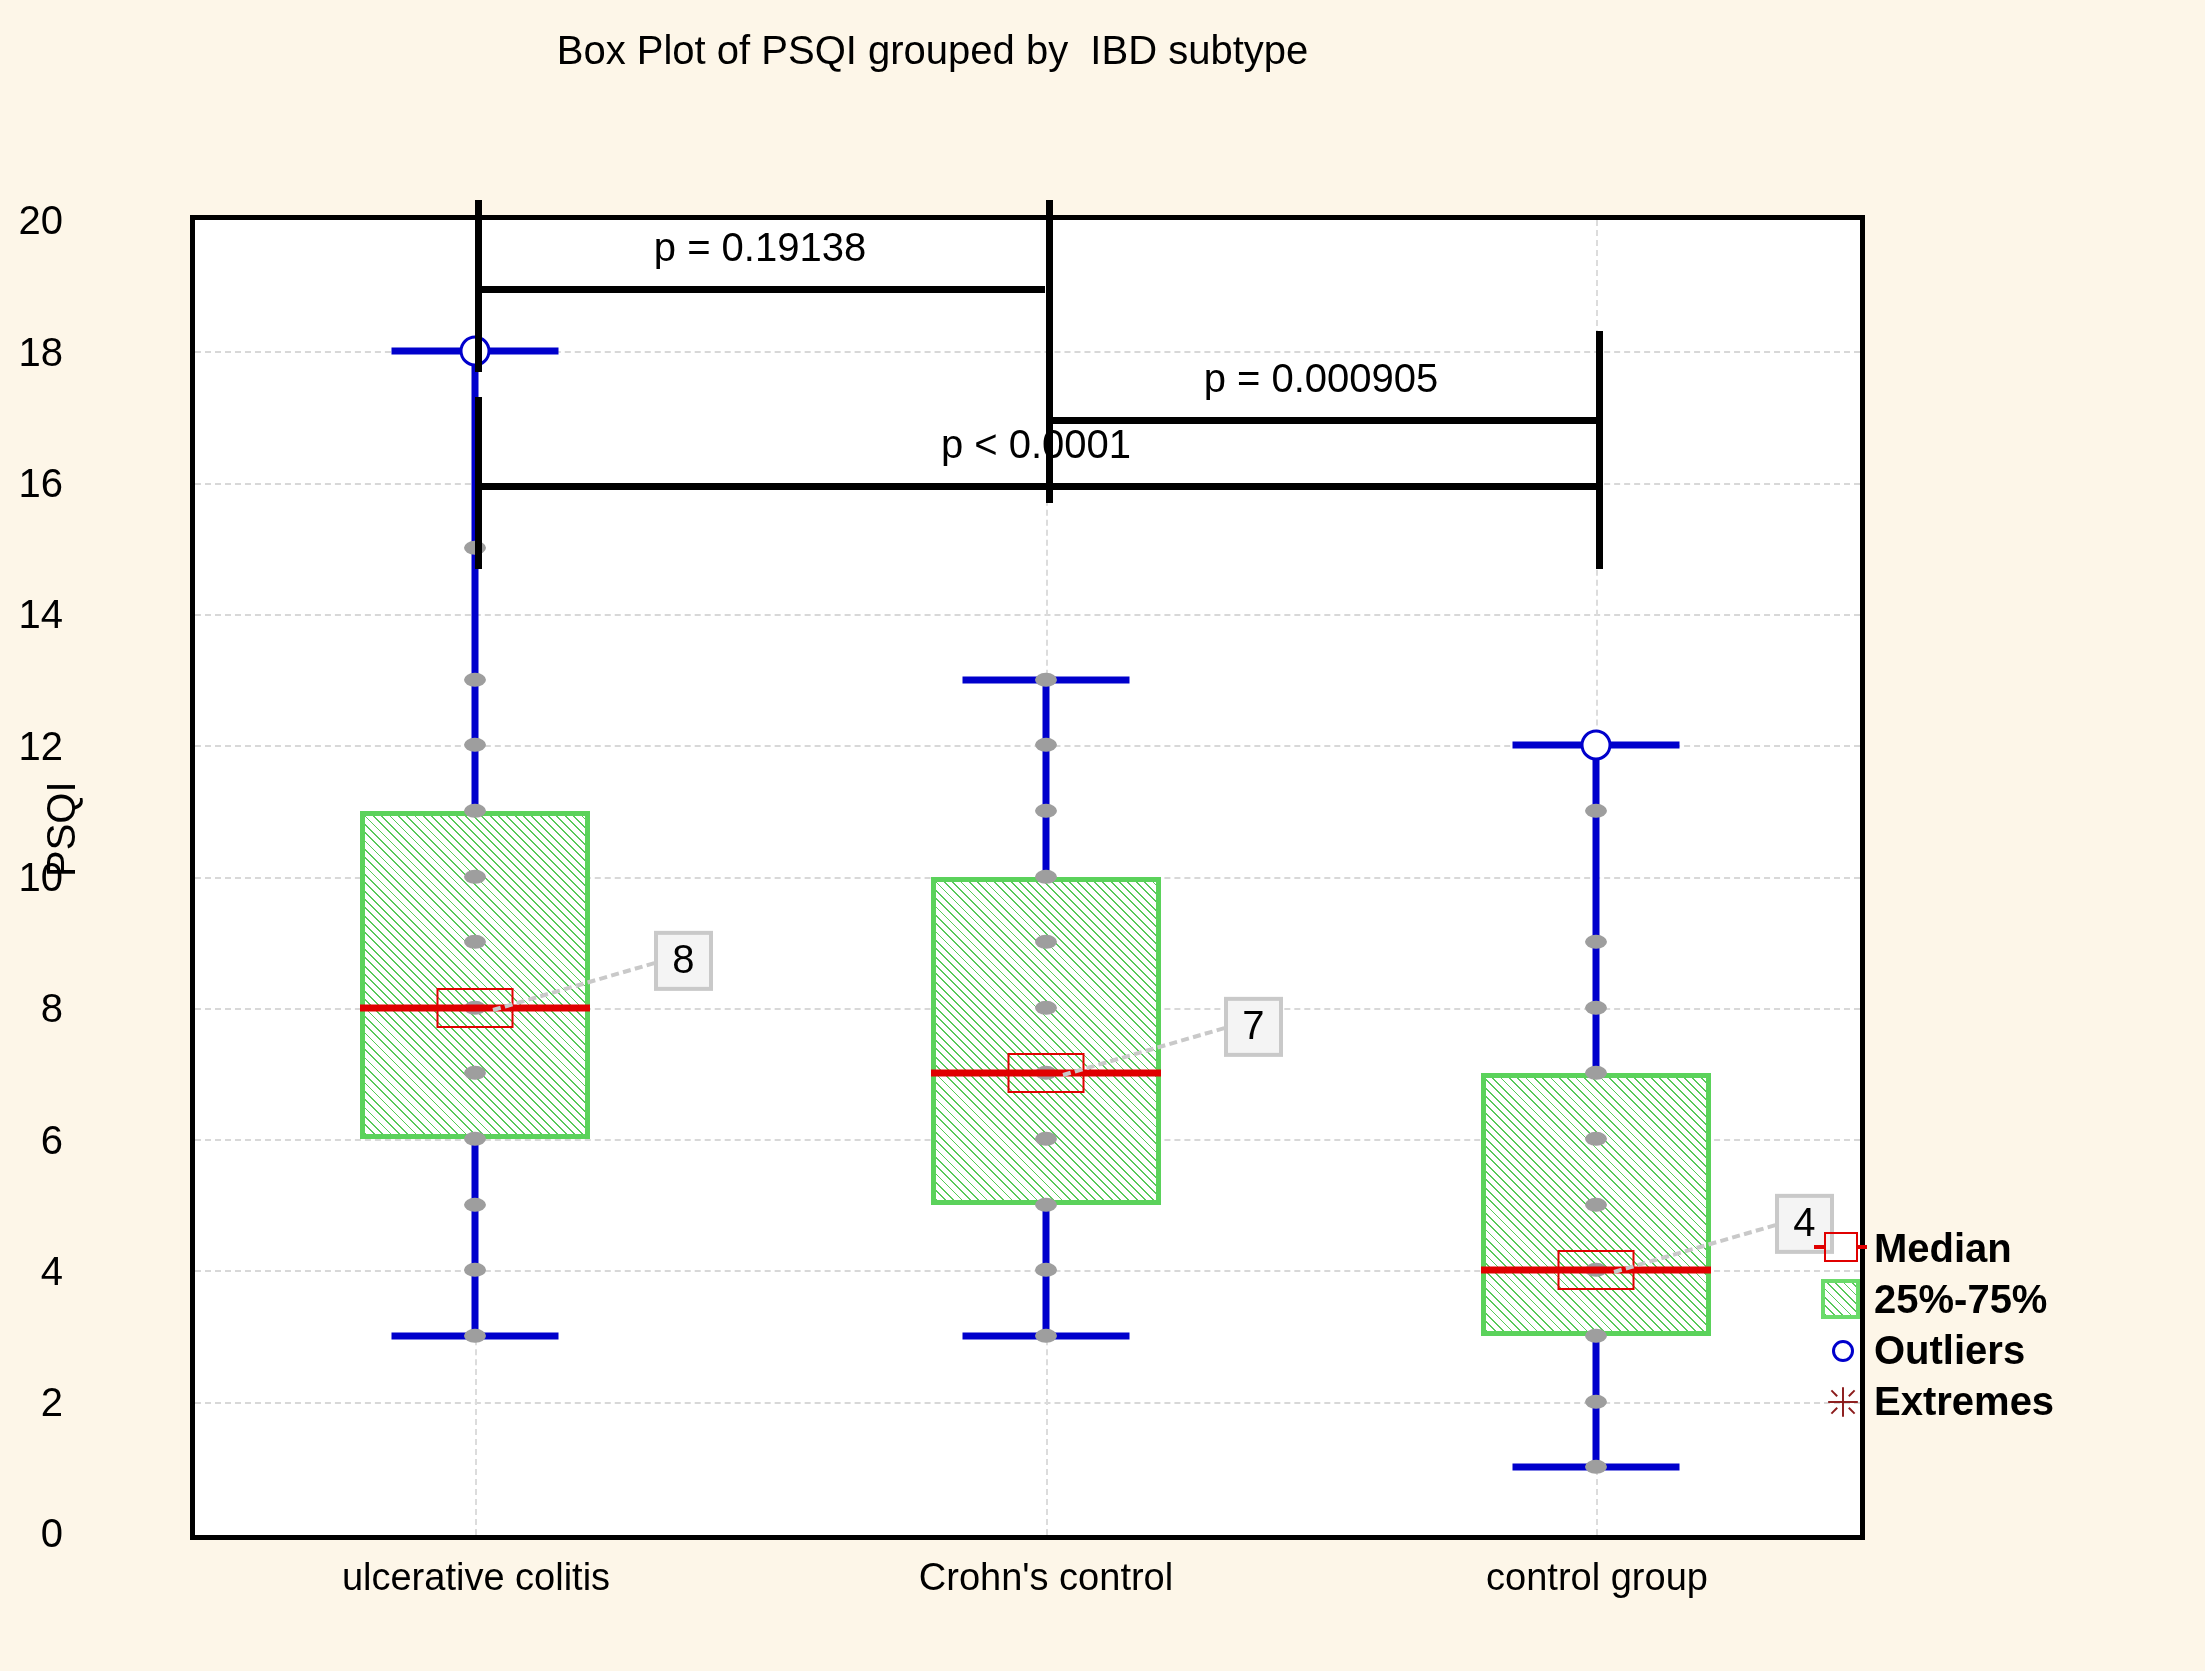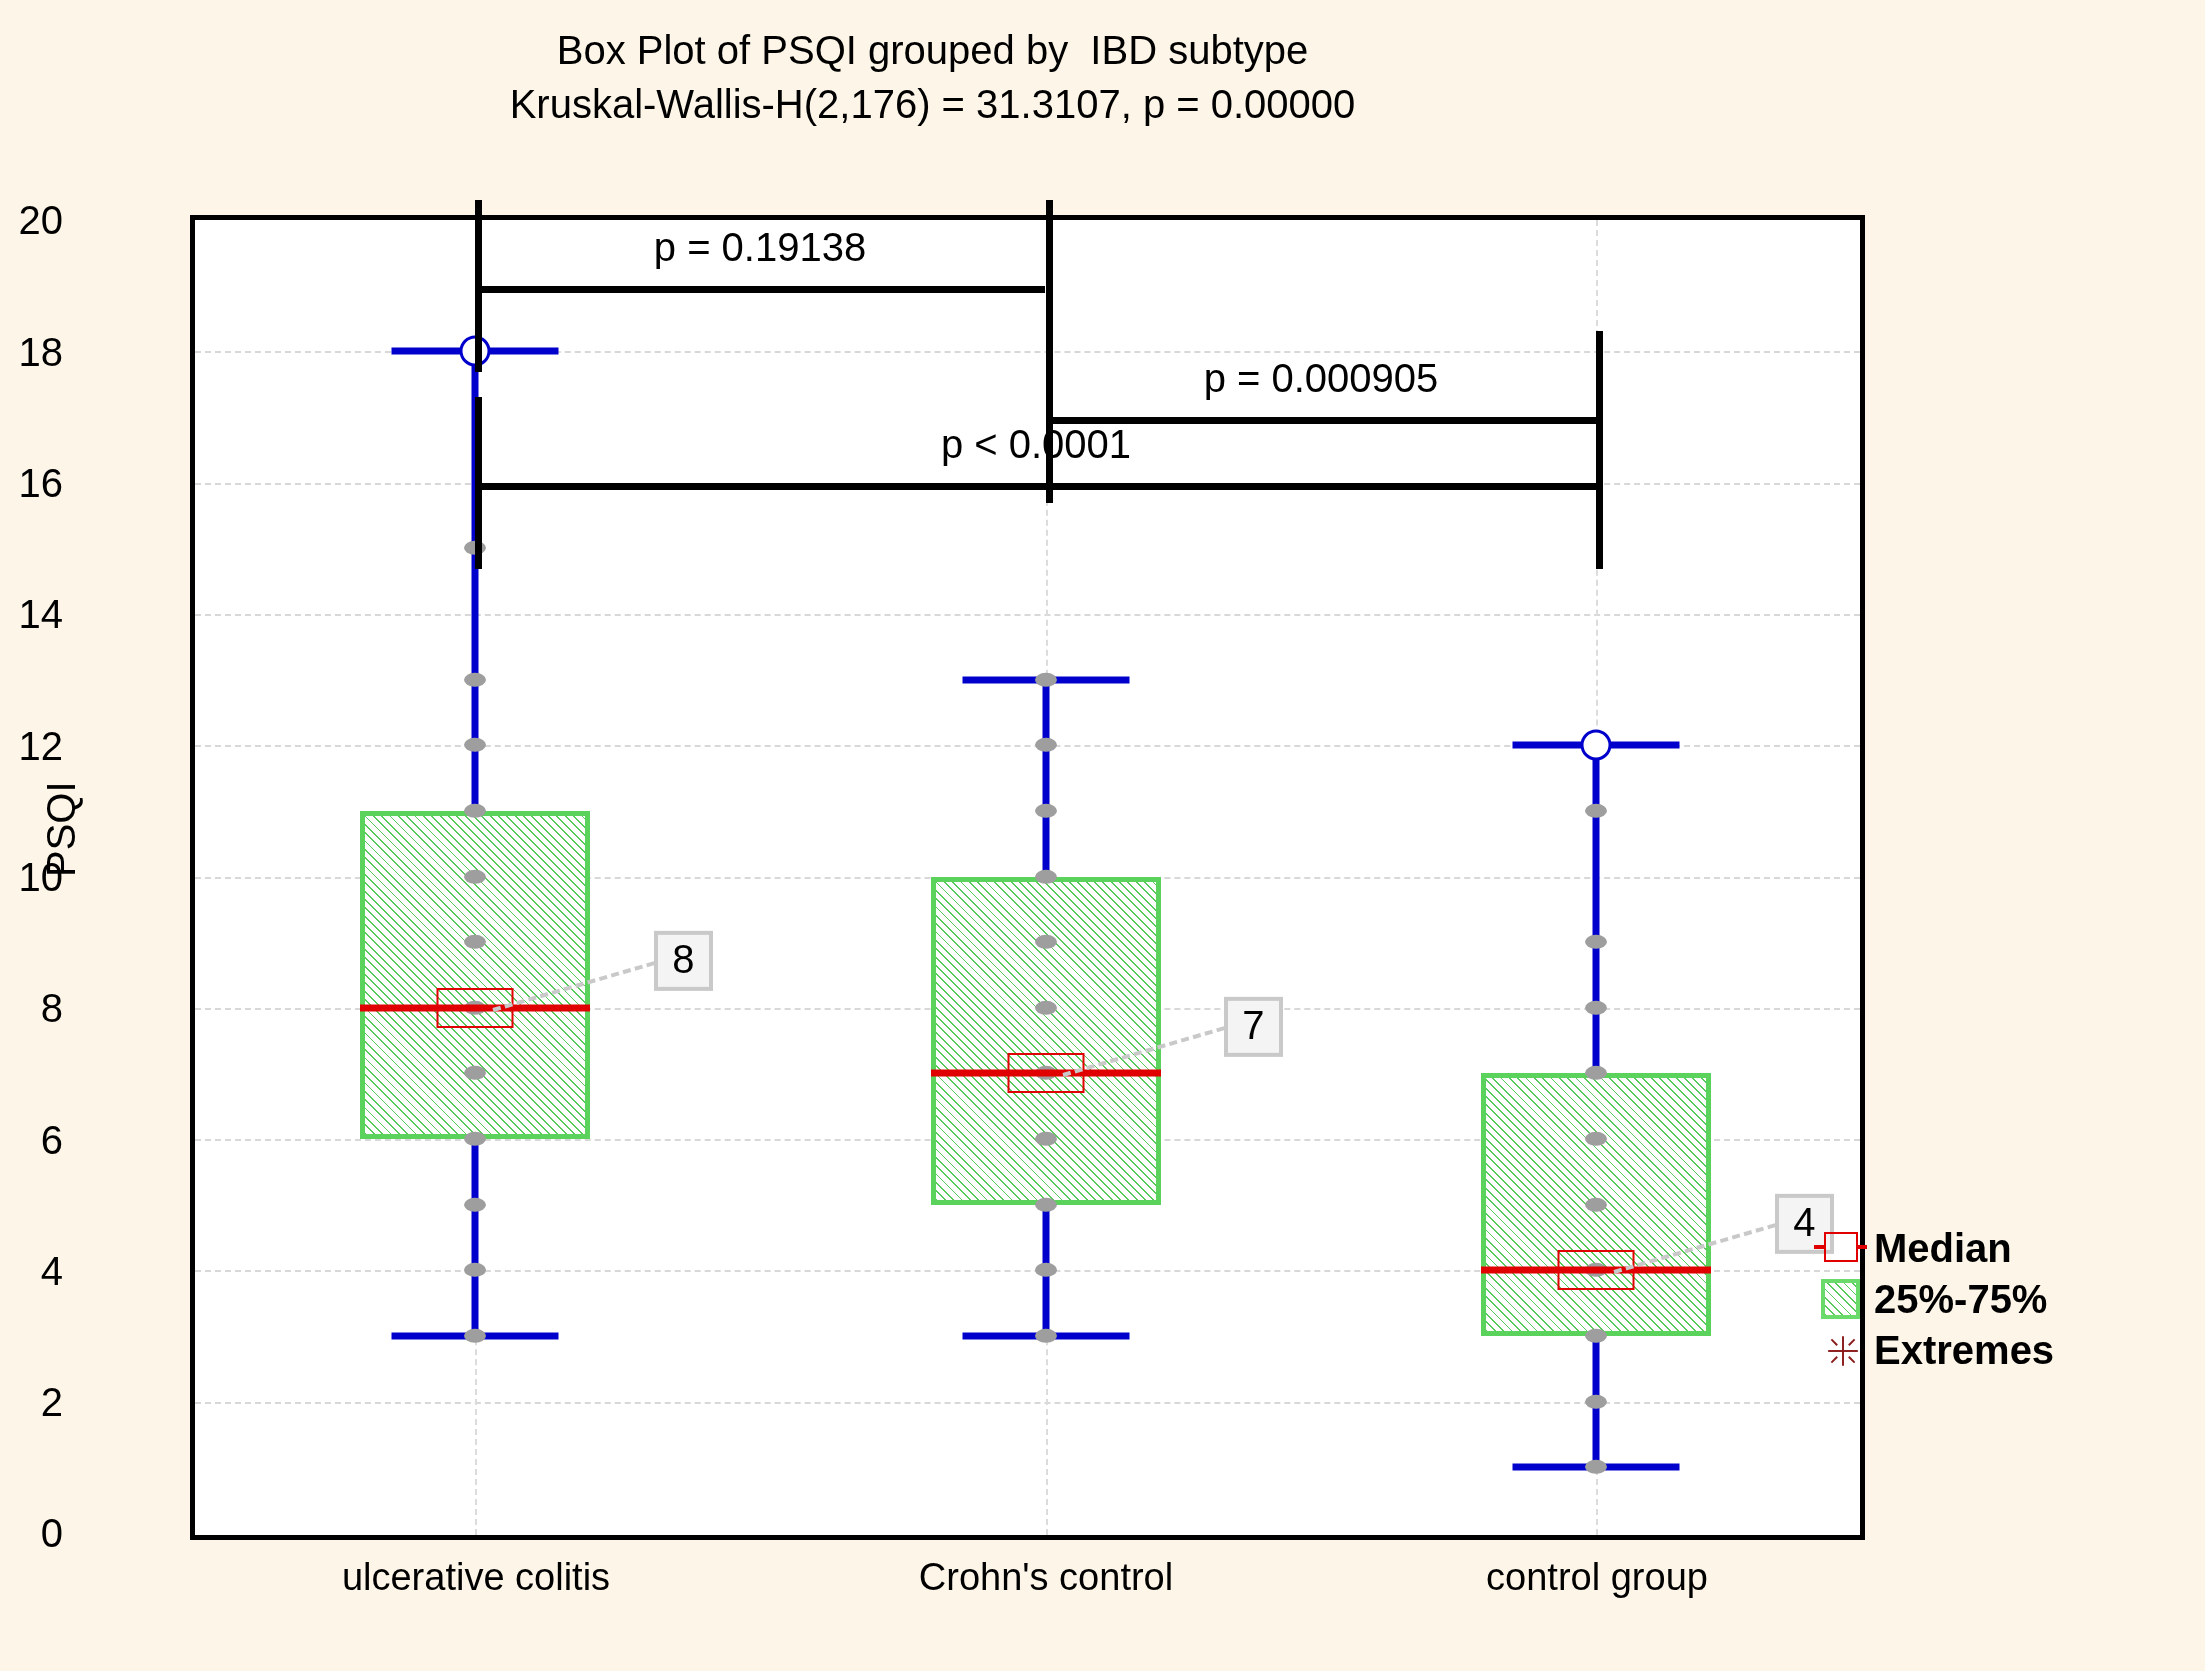--- a/index.html
+++ b/index.html
@@ -202,21 +202,20 @@
   }
   .k-ext{position:absolute;left:50%;top:50%;width:40px;height:40px;transform:translate(-50%,-50%);}
 </style>
 </head>
 <body>
 
 <div id="stage">
 
   <div class="title-block">
     <div class="title-main">Box Plot of PSQI grouped by  IBD subtype</div>
-    <div class="title-sub">Kruskal-Wallis-H(2,176) = 31.3107, p = 0.00000</div>
   </div>
 
   <div class="ylabel">PSQI</div>
   <div id="ytick-host">
       <div class="ytick" style="top: 1533px;">0</div>
       <div class="ytick" style="top: 1402px;">2</div>
       <div class="ytick" style="top: 1271px;">4</div>
       <div class="ytick" style="top: 1140px;">6</div>
       <div class="ytick" style="top: 1008px;">8</div>
       <div class="ytick" style="top: 877px;">10</div>
@@ -340,20 +339,26 @@
         <div class="leg-txt">Median</div>
       </div>
       <div class="leg-row">
         <div class="leg-key">
           <span class="k-iqr"></span>
         </div>
         <div class="leg-txt">25%-75%</div>
       </div>
       <div class="leg-row">
         <div class="leg-key">
+          <span class="k-out"></span>
+        </div>
+        <div class="leg-txt">Outliers</div>
+      </div>
+      <div class="leg-row">
+        <div class="leg-key">
           <span class="k-ext"><svg width="40" height="40" viewBox="0 0 62 62">
               <g stroke="#8B1A1A" stroke-width="3" fill="none">
                 <line x1="31" y1="8" x2="31" y2="54"></line>
                 <line x1="8" y1="31" x2="54" y2="31"></line>
                 <line x1="13" y1="13" x2="22" y2="22"></line>
                 <line x1="49" y1="13" x2="40" y2="22"></line>
                 <line x1="13" y1="49" x2="22" y2="40"></line>
                 <line x1="49" y1="49" x2="40" y2="40"></line>
               </g>
             </svg></span>

